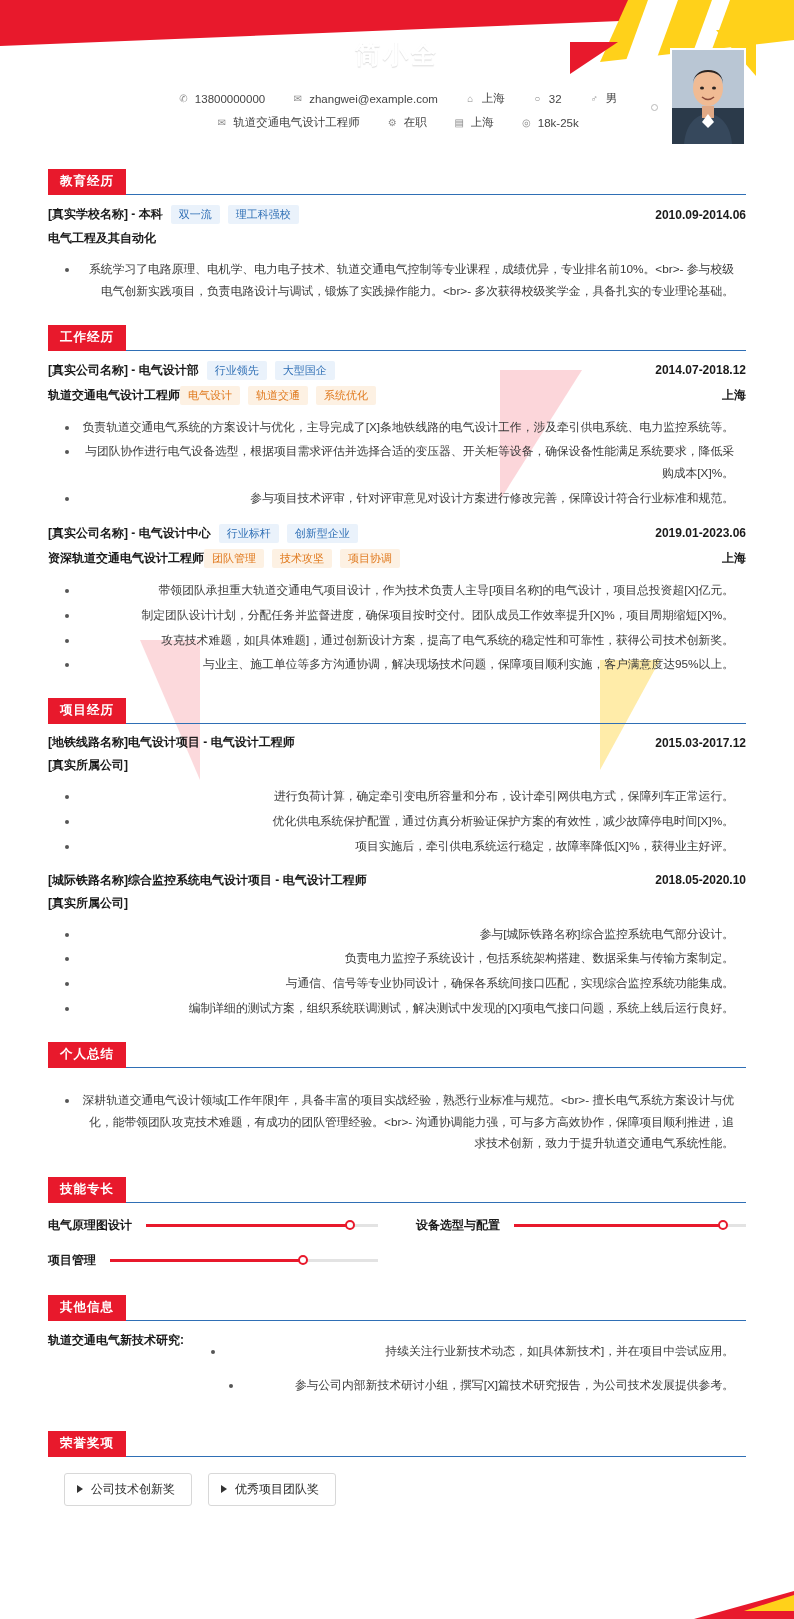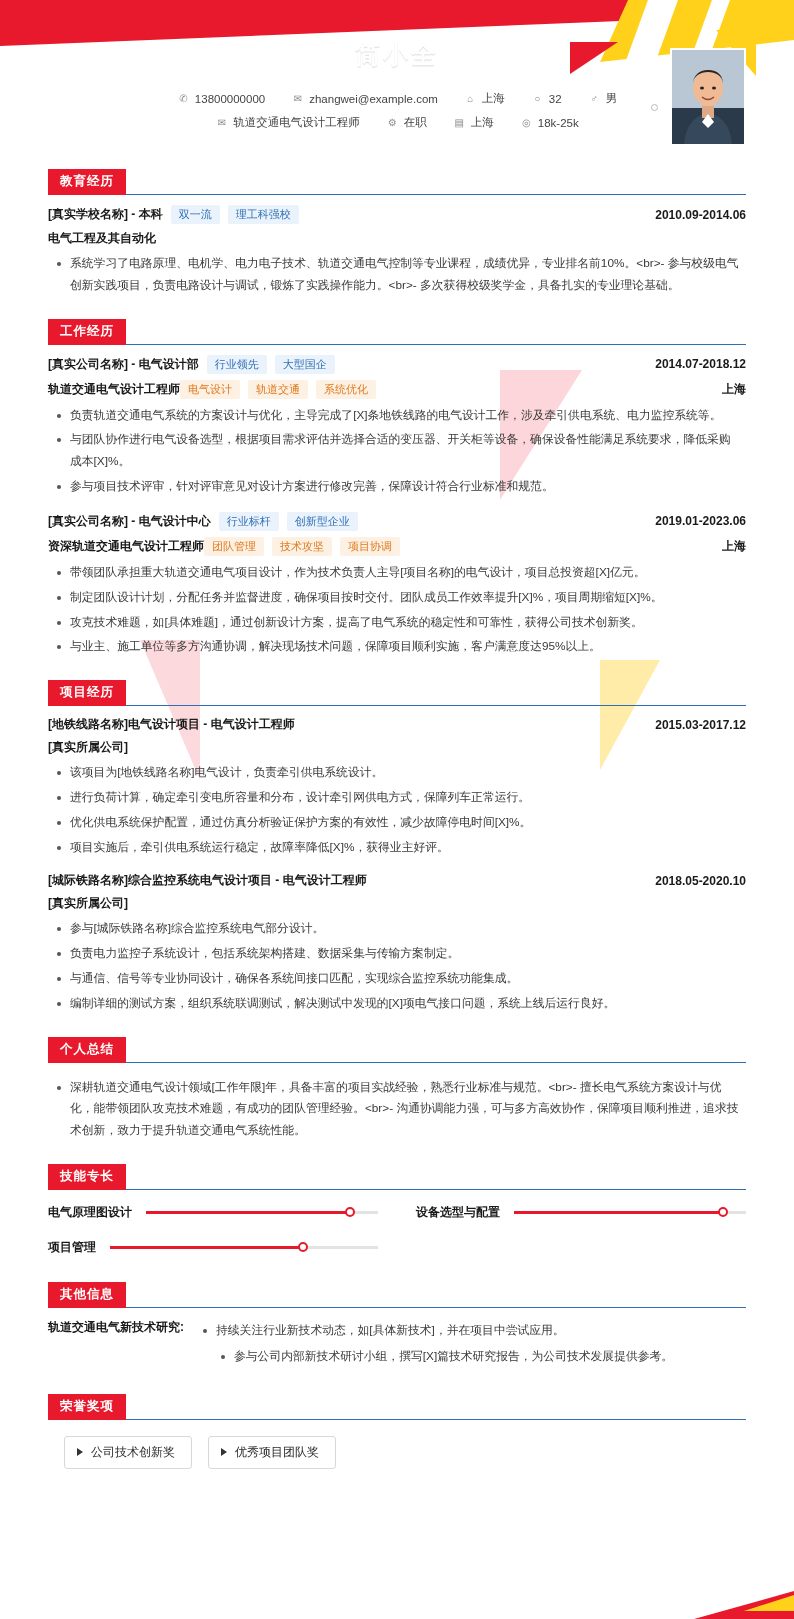--- a/index.html
+++ b/index.html
@@ -156,21 +156,21 @@
   .tag {
     display: inline-block;
     font-size: 11px; font-weight: normal;
     padding: 2px 8px; margin-right: 8px;
     border-radius: 2px;
   }
   .tag-blue { color: #2f6fb5; background: #eaf2fb; }
   .tag-orange { color: #e07a1f; background: #fdf1e3; }
   .subline { font-size: 12px; font-weight: bold; color: #1a1a1a; margin-bottom: 6px; }
 
-  ul.bullets { list-style: none; margin: 4px; padding: 0; }
+  ul.bullets { list-style: none; margin: 12px; padding: 0; text-align: right; }
   ul.bullets li {
     position: relative;
     padding-left: 18px;
     font-size: 11.8px;
     line-height: 1.85;
     color: #3a3a3a;
     margin-bottom: 3px;
   }
   ul.bullets li::before {
     content: "";
@@ -408,21 +408,20 @@
 
         <div class="entry">
           <div class="row1">
             <div class="left">
               <span class="title">[地铁线路名称]电气设计项目 - 电气设计工程师</span>
             </div>
             <span class="date">2015.03-2017.12</span>
           </div>
           <div class="subline">[真实所属公司]</div>
           <ul class="bullets">
-            <li>该项目为[地铁线路名称]电气设计，负责牵引供电系统设计。</li>
             <li>进行负荷计算，确定牵引变电所容量和分布，设计牵引网供电方式，保障列车正常运行。</li>
             <li>优化供电系统保护配置，通过仿真分析验证保护方案的有效性，减少故障停电时间[X]%。</li>
             <li>项目实施后，牵引供电系统运行稳定，故障率降低[X]%，获得业主好评。</li>
           </ul>
         </div>
 
         <div class="entry">
           <div class="row1">
             <div class="left">
               <span class="title">[城际铁路名称]综合监控系统电气设计项目 - 电气设计工程师</span>

